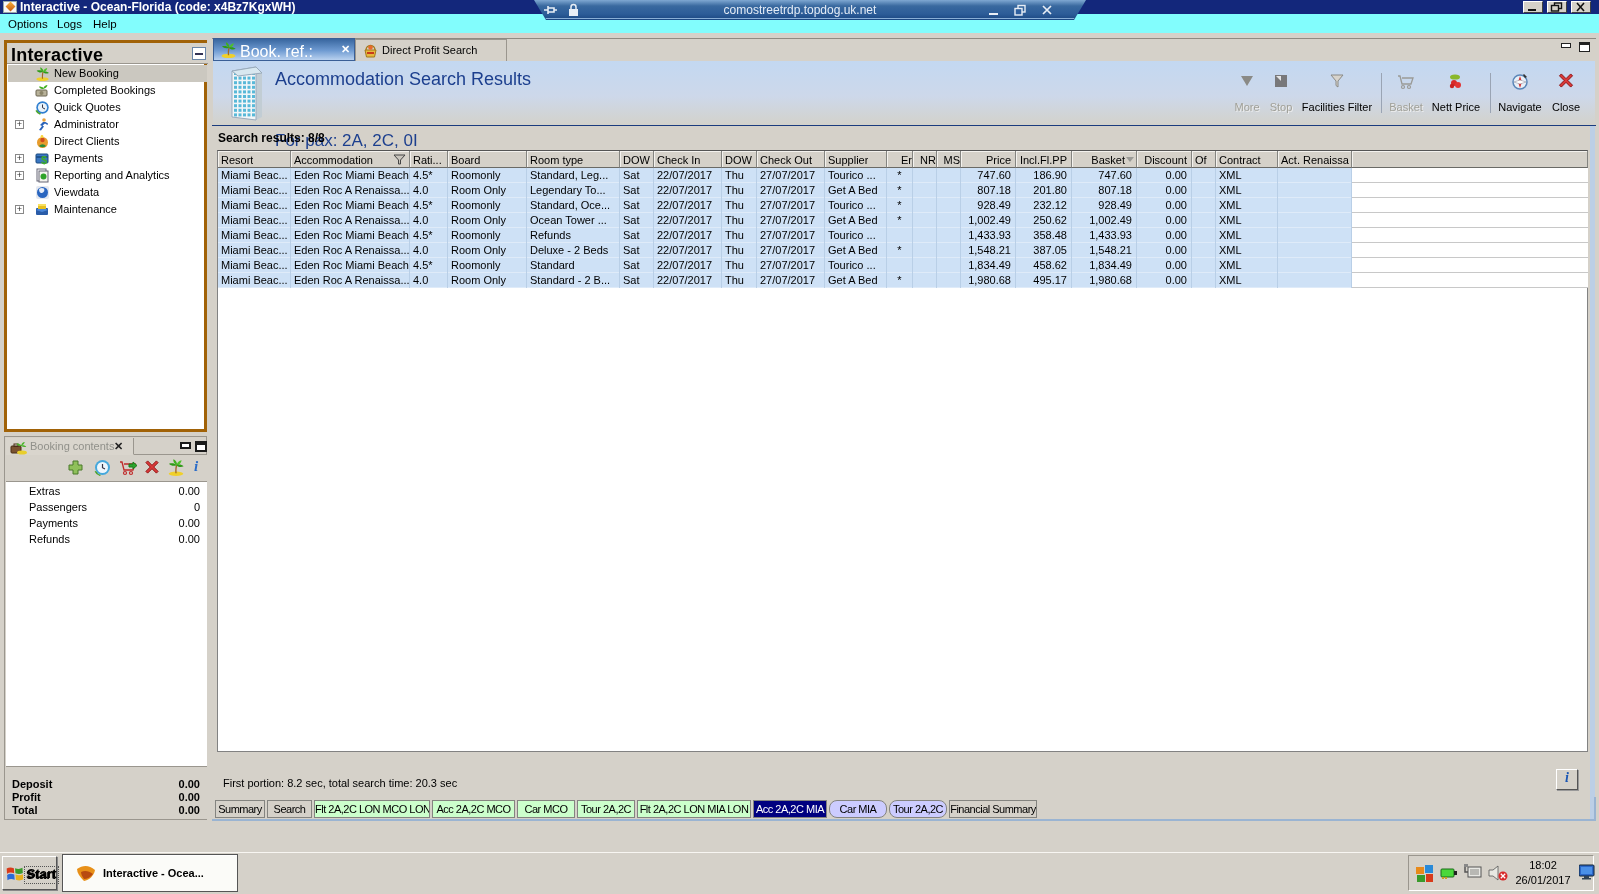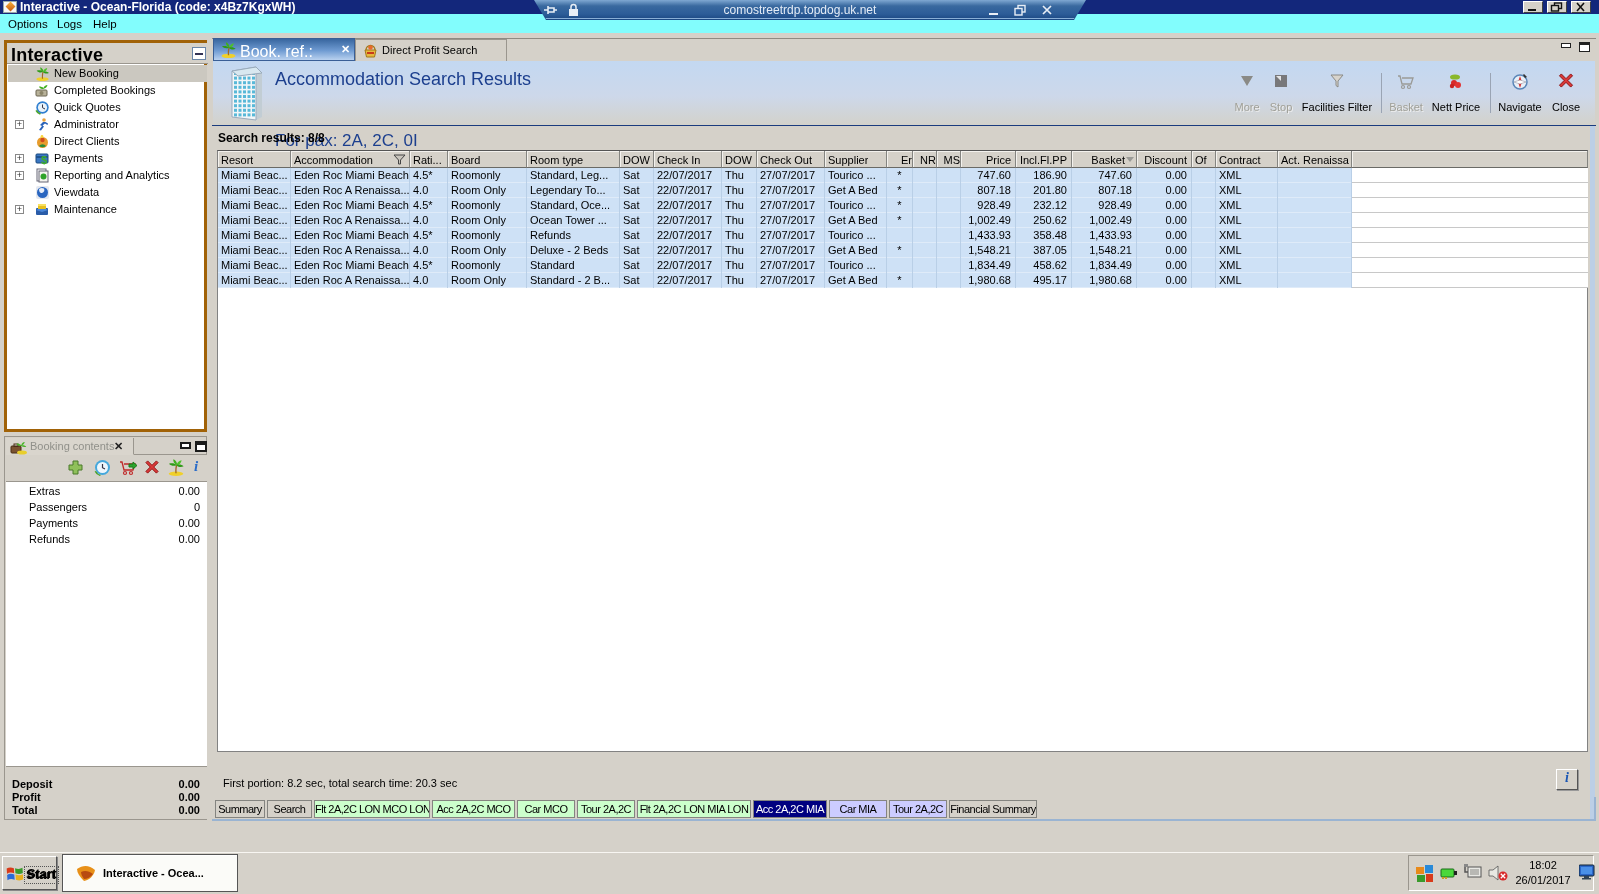--- a/index.html
+++ b/index.html
@@ -76,21 +76,21 @@
 .dr { position:absolute; left:0; width:1134px; height:15px; background:#cee1f6; box-shadow:inset 0 -1px 0 rgba(255,255,255,0.35); }
 .dc { position:absolute; top:0; height:15px; font-size:11px; line-height:15px; white-space:nowrap; overflow:hidden; border-right:1px solid #b9cfe7; }
 .dc.r { text-align:right; }
 .erow { position:absolute; left:1134px; width:236px; height:15px; border-bottom:1px solid #c8c8c8; background:#fff; }
 
 #firstp { position:absolute; left:11px; top:739px; font-size:11px; }
 #ibtn { position:absolute; left:1344px; top:731px; width:22px; height:21px; background:#d5d1c9; border:1px solid #fff; border-right-color:#555; border-bottom-color:#555; box-shadow:1px 1px 0 #999; color:#1a56b4; font-family:"Liberation Serif",serif; font-weight:bold; font-style:italic; font-size:14px; text-align:center; }
 #btabs { position:absolute; left:0px; top:759px; width:1384px; height:24px; border-bottom:2px solid #9ab4d2; border-right:2px solid #9ab4d2; }
 .btab { position:absolute; top:3px; height:18px; border:1px solid #848480; background:#d5d1c9; font-size:11px; letter-spacing:-0.5px; line-height:16px; text-align:center; white-space:nowrap; overflow:hidden; }
 .btab.g { background:#ccffcc; }
-.btab.v { background:#ccccff; }
+.btab.v { background:#ccccff;border-radius:8px; }
 .btab.sel { background:#000080; color:#fff; }
 #ustat { position:absolute; left:0; top:788px; width:1384px; height:20px; font-size:11px; }
 
 #taskbar { left:0; top:852px; width:1599px; height:42px; background:#d5d1c9; border-top:1px solid #f8f6f2; }
 #startbtn { left:2px; top:856px; width:55px; height:34px; background:#d5d1c9; border:1px solid #fff; border-right-color:#555; border-bottom-color:#555; box-shadow:1px 1px 0 #888; }
 #startbtn .t { position:absolute; left:24px; top:9px; font-weight:bold; font-size:13px; }
 #taskitem { left:62px; top:854px; width:176px; height:38px; background:#fbfbf8; border:1px solid #555; box-shadow:inset 1px 1px 0 #fff; }
 #taskitem .t { position:absolute; left:40px; top:12px; font-weight:bold; font-size:11px; }
 #tray { left:1408px; top:855px; width:186px; height:36px; border:1px solid #9a968e; border-bottom-color:#fff; border-right-color:#fff; }
 #trayclock { position:absolute; left:102px; top:2px; width:64px; text-align:center; font-size:11px; line-height:15px; }

